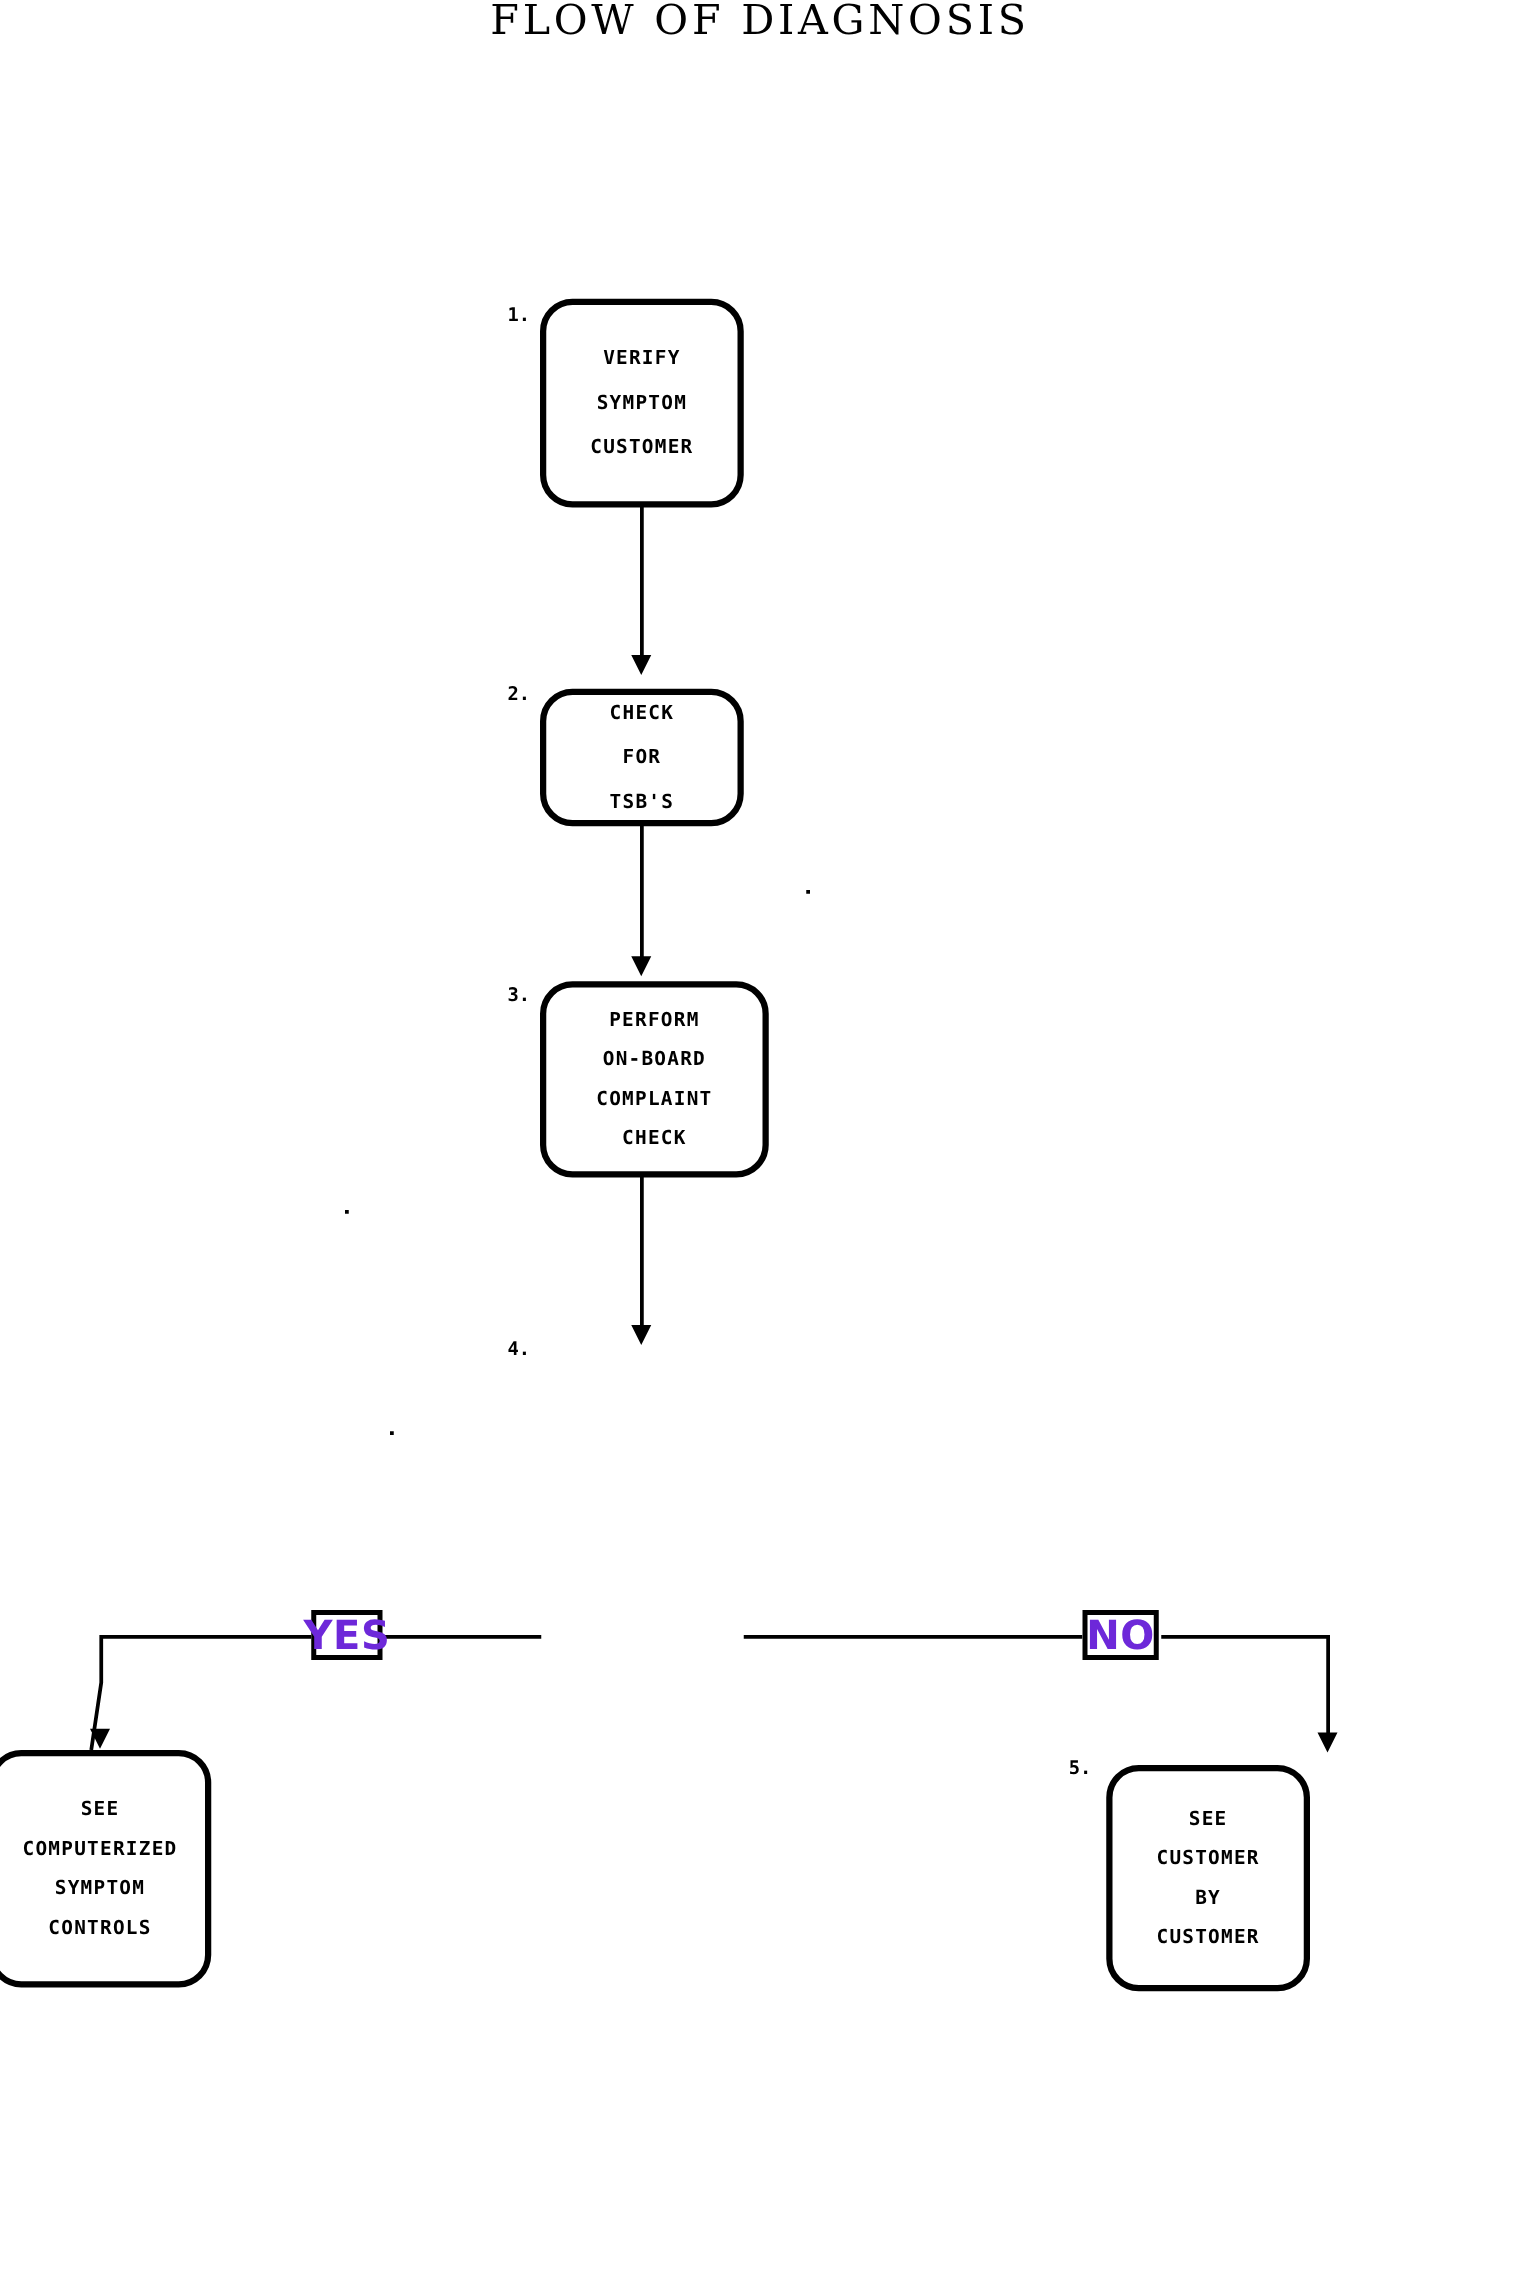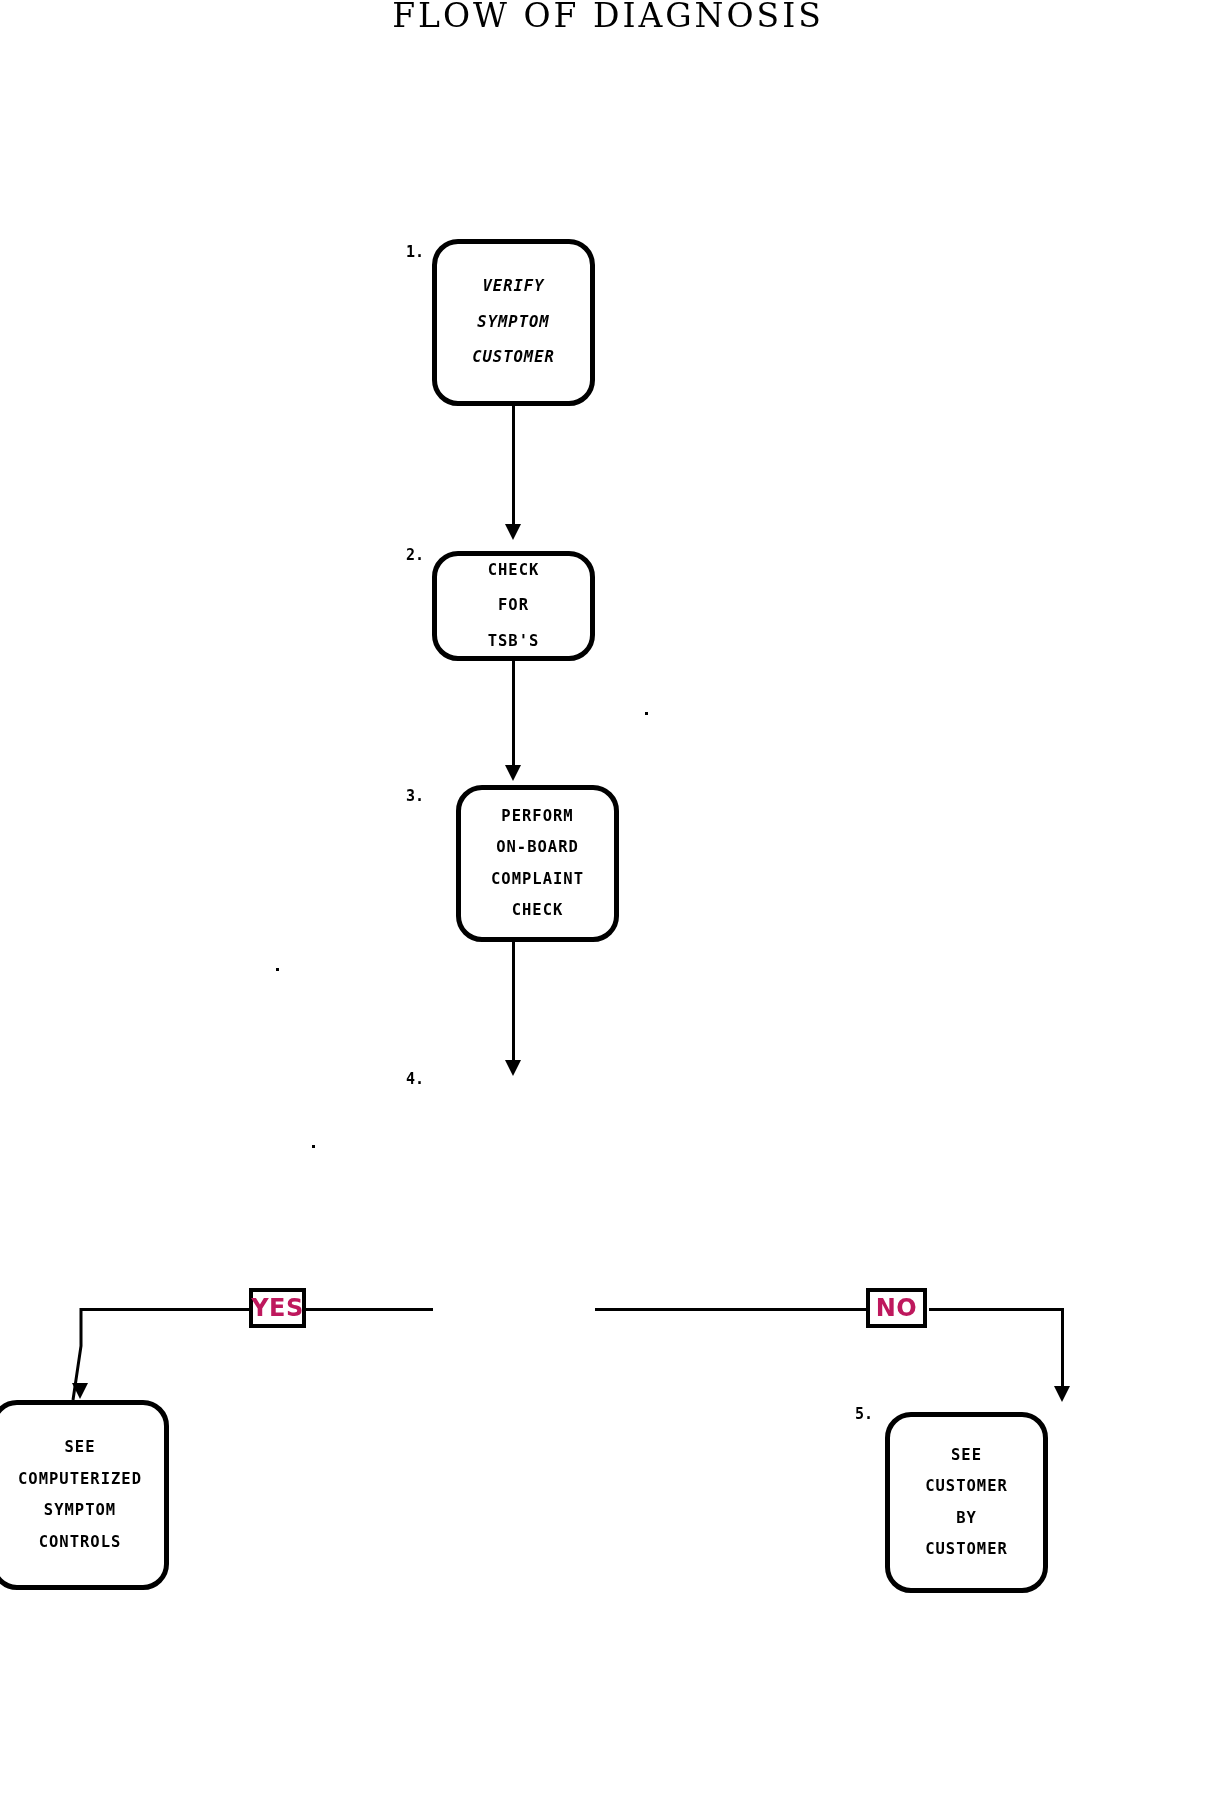--- a/index.html
+++ b/index.html
@@ -48,23 +48,23 @@
     z-index: 3;
   }
   .node .line {
     line-height: 1.0;
     white-space: pre;
     text-align: center;
   }
   .node.rows3 .line { margin: 10px 0; }
   .node.rows4 .line { margin: 8px 0; }
 
-  #node-1 { left: 432px; top: 239px; width: 163px; height: 167px; font-style: italic; }
+  #node-1 { left: 432px; top: 239px; width: 163px; height: 167px; }
   #node-2 { left: 432px; top: 551px; width: 163px; height: 110px; }
-  #node-3 { left: 456px; top: 785px; width: 163px; height: 157px; }
+  #node-3 { left: 432px; top: 785px; width: 183px; height: 157px; }
   #node-4 { left: 432px; top: 1088px; width: 163px; height: 109px; }
   #node-5 { left: 885px; top: 1412px; width: 163px; height: 181px; }
   #node-6 { left: -9px;  top: 1400px; width: 178px; height: 190px; }
 
   
   .step-num {
     position: absolute;
     font-family: "DejaVu Sans Mono", monospace;
     font-weight: bold;
     font-size: 15px;
@@ -132,23 +132,23 @@
   .branch-label {
     position: absolute;
     box-sizing: border-box;
     border: 4px solid #000000;
     background: #ffffff;
     display: flex;
     align-items: center;
     justify-content: center;
     font-family: "DejaVu Sans", sans-serif;
     font-weight: bold;
-    font-size: 24px;
+    font-size: 32px;
     letter-spacing: 0.5px;
-    color: #be185d;
+    color: #6d28d9;
     z-index: 5;
     line-height: 1;
   }
   #label-yes { left: 249px; top: 1288px; width: 57px; height: 40px; }
   #label-no  { left: 866px; top: 1288px; width: 61px; height: 40px; }
 
   .stray-dot {
     position: absolute;
     width: 3px; height: 3px;
     background: #000000;

